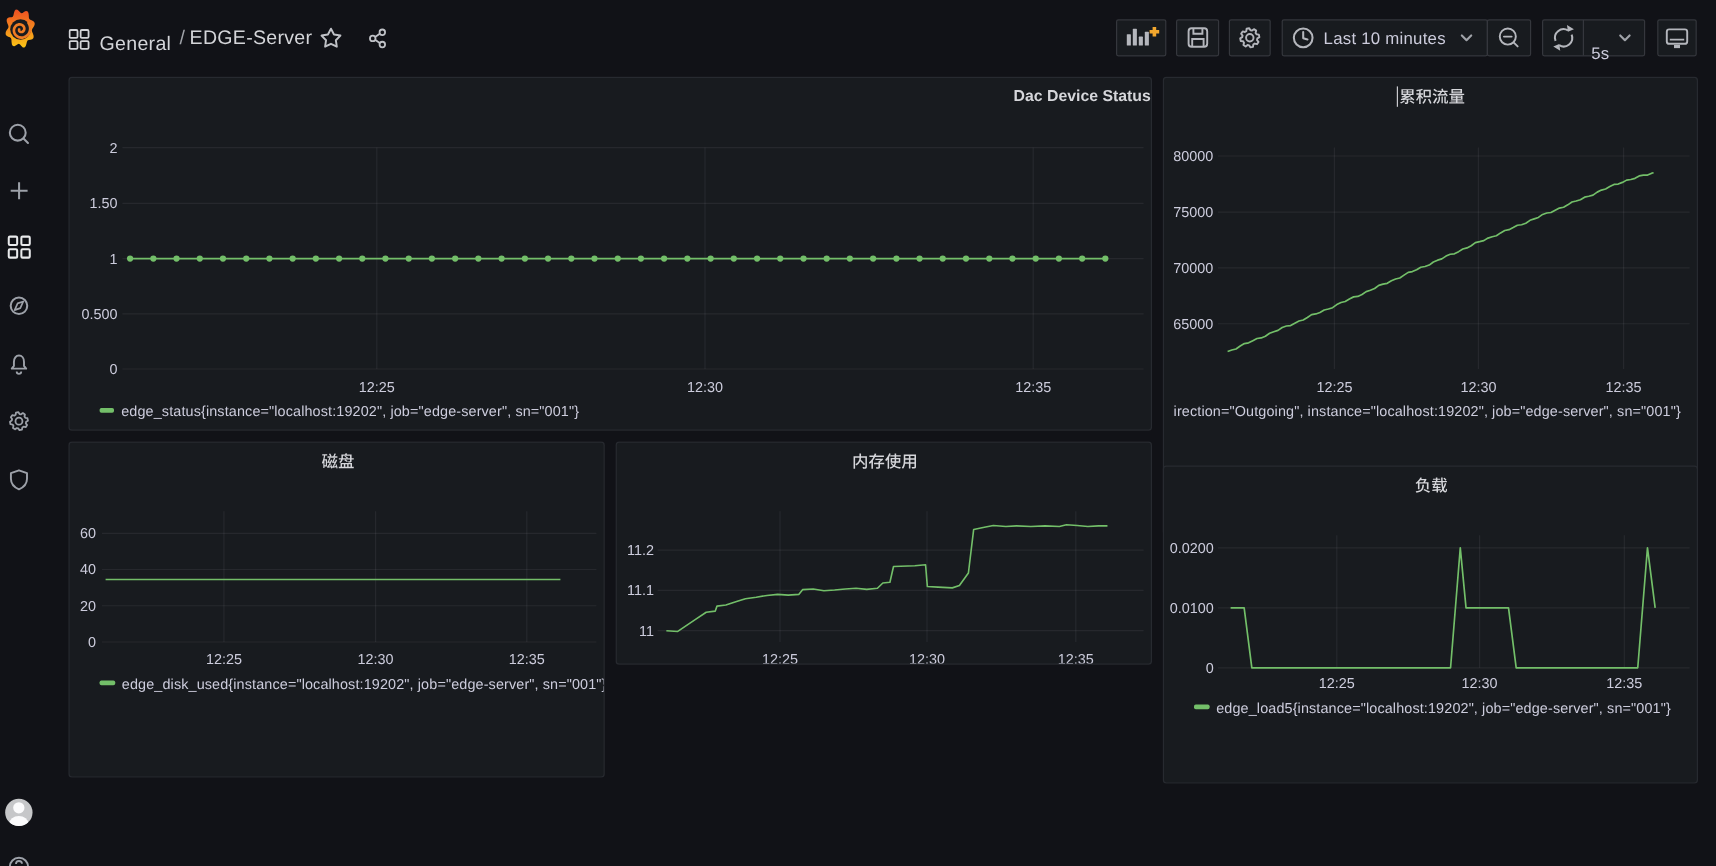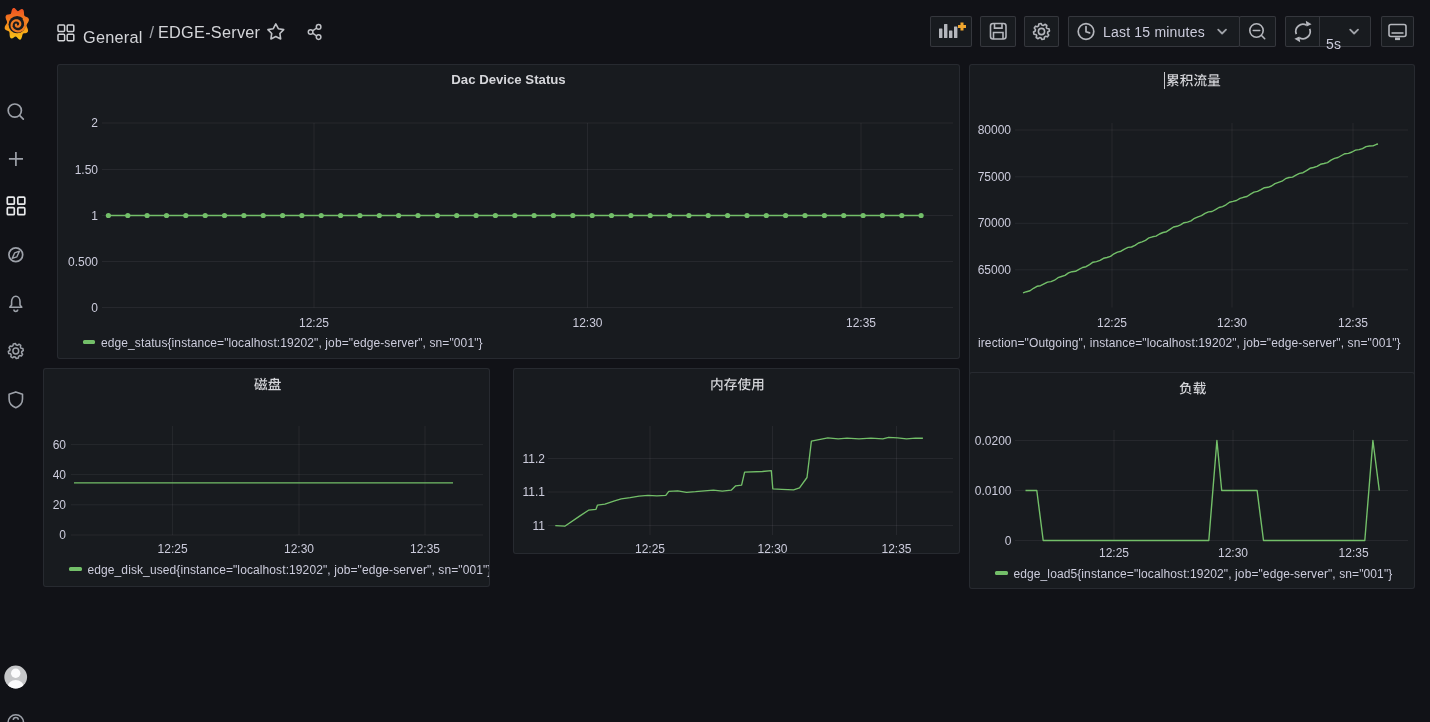--- a/index.html
+++ b/index.html
@@ -1,20 +1,20 @@
 <!DOCTYPE html>
 <html><head><meta charset="utf-8"><style>
 
 *{margin:0;padding:0;box-sizing:border-box}
 html,body{width:1430px;height:722px;overflow:hidden;background:#111217;font-family:"Liberation Sans",sans-serif}
 .abs{position:absolute}
 .panel{position:absolute;background:#181b1f;border:1px solid rgba(204,204,220,0.09);border-radius:3px;overflow:hidden}
 .chart{position:absolute;left:0;top:0}
 .tick{font-size:12px;fill:#ccccdc}
-.pt{position:absolute;top:7px;left:0;width:100%;text-align:center;font-size:13.2px;font-weight:700;color:#d5d6da}
+.pt{position:absolute;top:7px;left:0;width:100%;text-align:right;font-size:13.2px;font-weight:700;color:#d5d6da}
 .ct{position:absolute}
 .lg{position:absolute;font-size:12px;color:#ccccdc;letter-spacing:0.1px;white-space:nowrap}
 .lg4{letter-spacing:0.22px}
 .lg i{display:inline-block;width:12.5px;height:4.5px;border-radius:1.5px;background:#73bf69;margin-right:6px;vertical-align:2.5px}
 .tbtn{position:absolute;top:16px;height:31px;background:#181b1f;border:1px solid rgba(204,204,220,0.16);border-radius:2px}
 .tbtxt{position:absolute;font-size:14px;color:#ccccdc;letter-spacing:0.2px}
 .bc{position:absolute;font-size:16.3px;color:#d4d5d9;letter-spacing:0.25px}
 
 </style></head><body>
 <svg class="abs" style="left:0;top:0" width="40" height="722" viewBox="0 0 40 722">
@@ -100,21 +100,21 @@
     <circle cx="331.5" cy="18.5" r="6.7" fill="none" stroke="#b4b6bc" stroke-width="1.6"></circle>
     <path d="M328.3 18.5 h6.4 M336.3 23.3 l3.4 3.4" stroke="#b4b6bc" stroke-width="1.6" fill="none" stroke-linecap="round"></path>
     <path d="M371.3 22.1 a7.2 7.2 0 0 1 10.4 -8.8 M384.7 16.9 a7.2 7.2 0 0 1 -10.4 8.8" fill="none" stroke="#b4b6bc" stroke-width="1.7"></path>
     <path d="M380.8 8.8 l0.8 5.6 5.0 -2.1 Z M375.2 30.2 l-0.8 -5.6 -5.0 2.1 Z" fill="#b4b6bc"></path>
     <path d="M425.2 17.6 l3.9 3.9 l3.9 -3.9" fill="none" stroke="#9fa2a8" stroke-width="1.8" stroke-linecap="round" stroke-linejoin="round"></path>
     <rect x="464" y="12.5" width="17" height="12" rx="2" fill="none" stroke="#b4b6bc" stroke-width="1.6"></rect>
     <path d="M466.5 21 h12" stroke="#b4b6bc" stroke-width="1.6"></path>
     <rect x="470" y="25.5" width="5" height="2.6" fill="#b4b6bc"></rect>
   </svg>
 <div class="abs" style="left:1319px;top:17px;width:1px;height:29px;background:rgba(204,204,220,0.16)"></div>
-<div class="tbtxt" style="left:1103px;top:24px">Last 15 minutes</div>
+<div class="tbtxt" style="left:1103px;top:24px">Last 10 minutes</div>
 <div class="tbtxt" style="left:1326px;top:36px">5s</div>
 <div class="panel" style="left:57px;top:64px;width:903px;height:295px">
     <svg class="chart" width="903" height="295" viewBox="0 0 903 295">
       <line x1="44" y1="58" x2="895" y2="58" stroke="rgba(204,204,220,0.08)"></line>
       <line x1="44" y1="104.5" x2="895" y2="104.5" stroke="rgba(204,204,220,0.08)"></line>
       <line x1="44" y1="150.5" x2="895" y2="150.5" stroke="rgba(204,204,220,0.08)"></line>
       <line x1="44" y1="196.5" x2="895" y2="196.5" stroke="rgba(204,204,220,0.08)"></line>
       <line x1="44" y1="242.5" x2="895" y2="242.5" stroke="rgba(204,204,220,0.08)"></line>
       <line x1="256" y1="58" x2="256" y2="242.5" stroke="rgba(204,204,220,0.08)"></line>
       <line x1="529.5" y1="58" x2="529.5" y2="242.5" stroke="rgba(204,204,220,0.08)"></line>
@@ -194,21 +194,21 @@
       <path d="M53.0,227.9 L56.5,226.7 L60.0,225.8 L63.5,223.3 L67.0,221.3 L70.5,220.7 L74.0,218.9 L77.5,217.1 L81.0,216.6 L84.5,215.2 L88.0,212.7 L91.5,211.5 L95.0,210.3 L98.5,207.9 L102.0,206.7 L105.5,206.3 L109.0,204.3 L112.5,202.5 L116.0,201.7 L119.5,199.6 L123.0,197.2 L126.5,196.6 L130.0,195.4 L133.5,193.3 L137.0,192.5 L140.5,191.4 L144.0,188.8 L147.5,187.1 L151.0,186.2 L154.5,184.1 L158.0,182.4 L161.5,182.0 L165.0,180.4 L168.5,178.0 L172.0,176.9 L175.5,175.4 L179.0,172.8 L182.5,171.8 L186.0,171.1 L189.5,169.0 L193.0,167.5 L196.5,166.7 L200.0,164.3 L203.5,162.0 L207.0,161.3 L210.5,159.8 L214.0,157.7 L217.5,157.1 L221.0,155.9 L224.5,153.3 L228.0,151.8 L231.5,150.7 L235.0,148.4 L238.5,146.9 L242.0,146.5 L245.5,144.7 L249.0,142.5 L252.5,141.6 L256.0,139.8 L259.5,137.2 L263.0,136.4 L266.5,135.5 L270.0,133.4 L273.5,132.3 L277.0,131.5 L280.5,129.1 L284.0,127.1 L287.5,126.4 L291.0,124.6 L294.5,122.7 L298.0,122.3 L301.5,121.0 L305.0,118.6 L308.5,117.4 L312.0,116.2 L315.5,113.7 L319.0,112.5 L322.5,112.1 L326.0,110.2 L329.5,108.4 L333.0,107.7 L336.5,105.7 L340.0,103.3 L343.5,102.5 L347.0,101.4 L350.5,99.3 L354.0,98.5 L357.5,97.6 L361.0,95.1 L364.5,93.4 L368.0,92.5 L371.5,90.5 L375.0,88.7 L378.5,88.4 L382.0,87.0 L385.5,85.1 L389.0,84.6 L392.5,83.6 L396.0,81.6 L399.5,81.0 L403.0,80.9 L406.5,79.3 L408.0,79.0" fill="none" stroke="#73bf69" stroke-width="1.4" stroke-linejoin="round"></path>
     </svg>
     <svg class="ct" style="left:195.6px;top:6.6px" width="55" height="18" viewBox="0 0 55 18">
       <path transform="translate(0.0,13.4) scale(0.01370,-0.01370)" d="M618 76C701 35 806 -28 858 -70L931 -15C875 28 767 88 687 125ZM269 125C212 78 121 29 40 -3C61 -17 96 -48 113 -66C190 -28 288 33 354 89ZM224 601H451V531H224ZM543 601H779V531H543ZM224 738H451V670H224ZM543 738H779V670H543ZM169 289C188 297 217 302 382 313C315 282 258 260 229 250C171 230 131 217 95 214C104 191 116 150 119 133C150 144 191 148 454 160V14C454 3 450 0 437 0C422 -1 374 -1 327 0C341 -23 355 -59 360 -85C427 -85 474 -84 508 -71C543 -57 552 -35 552 11V165L798 177C818 155 835 135 848 117L919 171C878 224 797 301 725 352L657 306C680 288 705 268 728 246L370 232C488 277 607 332 724 400L654 456C618 433 579 411 540 390L337 379C380 402 424 429 466 458H873V812H135V458H330C281 426 234 401 214 393C186 380 164 372 144 369C152 347 165 306 169 289Z" fill="#d5d6da"></path>
       <path transform="translate(13.7,13.4) scale(0.01370,-0.01370)" d="M751 200C802 112 856 -4 876 -77L966 -40C944 33 887 146 834 231ZM549 228C522 129 473 33 409 -28C433 -41 472 -68 489 -83C553 -14 611 94 643 207ZM572 686H826V409H572ZM482 777V318H921V777ZM393 837C305 802 159 772 32 755C42 733 54 701 58 681C108 686 161 694 214 703V559H42V471H199C158 364 91 243 27 175C43 150 66 111 76 84C125 143 174 232 214 325V-85H305V356C340 305 381 242 399 208L454 287C433 314 337 421 305 452V471H454V559H305V721C356 732 405 745 446 760Z" fill="#d5d6da"></path>
       <path transform="translate(27.4,13.4) scale(0.01370,-0.01370)" d="M572 359V-41H655V359ZM398 359V261C398 172 385 64 265 -18C287 -32 318 -61 332 -80C467 16 483 149 483 258V359ZM745 359V51C745 -13 751 -31 767 -46C782 -61 806 -67 827 -67C839 -67 864 -67 878 -67C895 -67 917 -63 929 -55C944 -46 953 -33 959 -13C964 6 968 58 969 103C948 110 920 124 904 138C903 92 902 55 901 39C898 24 896 16 892 13C888 10 881 9 874 9C867 9 857 9 851 9C845 9 840 10 837 13C833 17 833 27 833 45V359ZM80 764C141 730 217 677 254 640L310 715C272 753 194 801 133 832ZM36 488C101 459 181 412 220 377L273 456C232 490 150 533 86 558ZM58 -8 138 -72C198 23 265 144 318 249L248 312C190 197 111 68 58 -8ZM555 824C569 792 584 752 595 718H321V633H506C467 583 420 526 403 509C383 491 351 484 331 480C338 459 350 413 354 391C387 404 436 407 833 435C852 409 867 385 878 366L955 415C919 474 843 565 782 630L711 588C732 564 754 537 776 510L504 494C538 536 578 587 613 633H946V718H693C682 756 661 806 642 845Z" fill="#d5d6da"></path>
       <path transform="translate(41.1,13.4) scale(0.01370,-0.01370)" d="M266 666H728V619H266ZM266 761H728V715H266ZM175 813V568H823V813ZM49 530V461H953V530ZM246 270H453V223H246ZM545 270H757V223H545ZM246 368H453V321H246ZM545 368H757V321H545ZM46 11V-60H957V11H545V60H871V123H545V169H851V422H157V169H453V123H132V60H453V11Z" fill="#d5d6da"></path>
     </svg>
     <div class="lg" style="left:8px;top:270.5px">irection="Outgoing", instance="localhost:19202", job="edge-server", sn="001"}</div>
   </div>
-<div class="panel" style="left:43px;top:368px;width:447px;height:219px">
+<div class="panel" style="left:57px;top:368px;width:447px;height:280px">
     <svg class="chart" width="447" height="219" viewBox="0 0 447 219">
       <line x1="27" y1="75.4" x2="439" y2="75.4" stroke="rgba(204,204,220,0.08)"></line>
       <line x1="27" y1="105.6" x2="439" y2="105.6" stroke="rgba(204,204,220,0.08)"></line>
       <line x1="27" y1="135.8" x2="439" y2="135.8" stroke="rgba(204,204,220,0.08)"></line>
       <line x1="27" y1="166" x2="439" y2="166" stroke="rgba(204,204,220,0.08)"></line>
       <line x1="128.6" y1="57" x2="128.6" y2="166" stroke="rgba(204,204,220,0.08)"></line>
       <line x1="255" y1="57" x2="255" y2="166" stroke="rgba(204,204,220,0.08)"></line>
       <line x1="381" y1="57" x2="381" y2="166" stroke="rgba(204,204,220,0.08)"></line>
       <text x="22" y="79.5" text-anchor="end" class="tick">60</text>
       <text x="22" y="109.7" text-anchor="end" class="tick">40</text>
@@ -242,21 +242,21 @@
       <path d="M41.3,156.6 L50.8,157.2 L65.6,147.1 L74.5,141.2 L82.0,140.3 L83.5,136.1 L90.9,135.2 L99.8,132.2 L107.2,129.9 L116.2,128.7 L125.1,127.2 L134.0,126.3 L142.9,126.9 L151.8,126.3 L154.8,122.4 L163.7,121.8 L172.6,123.3 L181.5,122.7 L190.5,121.8 L199.4,121.2 L208.3,122.1 L217.2,121.2 L221.7,116.8 L227.6,116.2 L230.6,103.1 L248.4,102.5 L257.3,101.6 L258.8,119.8 L267.7,120.3 L279.6,120.9 L285.5,118.9 L293.0,108.5 L297.4,72.2 L306.3,70.4 L313.8,68.9 L324.2,69.8 L333.1,69.2 L345.0,69.8 L356.9,69.2 L368.8,69.8 L374.7,68.3 L383.6,68.9 L392.5,69.8 L401.4,69.2 L408.9,69.2" fill="none" stroke="#73bf69" stroke-width="1.35" stroke-linejoin="round"></path>
     </svg>
     <svg class="ct" style="left:196.1px;top:6.6px" width="55" height="18" viewBox="0 0 55 18">
       <path transform="translate(0.0,13.4) scale(0.01370,-0.01370)" d="M94 675V-86H189V582H451C446 454 410 296 202 185C225 169 257 134 270 114C394 187 464 275 503 367C587 286 676 193 722 130L800 192C742 264 626 375 533 459C542 501 547 542 549 582H815V33C815 15 809 10 790 9C770 8 702 8 636 11C650 -15 664 -58 668 -84C758 -84 820 -83 858 -68C896 -53 908 -24 908 31V675H550V844H452V675Z" fill="#d5d6da"></path>
       <path transform="translate(13.7,13.4) scale(0.01370,-0.01370)" d="M609 347V270H341V182H609V23C609 10 605 6 587 5C570 4 511 4 451 6C463 -20 475 -57 479 -84C563 -84 620 -84 657 -70C695 -56 704 -30 704 21V182H959V270H704V318C775 365 848 425 901 483L841 531L821 526H423V440H733C695 405 650 371 609 347ZM378 845C367 802 353 758 336 714H59V623H296C232 492 142 372 25 292C40 270 62 229 72 204C111 231 147 261 180 294V-83H275V405C325 472 367 546 402 623H942V714H440C453 749 465 785 476 821Z" fill="#d5d6da"></path>
       <path transform="translate(27.4,13.4) scale(0.01370,-0.01370)" d="M592 839V739H326V652H592V567H351V282H586C580 233 567 187 540 145C494 180 456 220 428 266L350 241C386 180 431 127 486 83C441 46 377 14 287 -7C306 -27 334 -65 345 -86C443 -57 513 -17 563 30C661 -28 782 -65 921 -85C933 -58 958 -20 977 0C837 15 716 47 619 97C655 153 672 216 680 282H935V567H686V652H965V739H686V839ZM438 488H592V391V361H438ZM686 488H844V361H686V391ZM268 847C211 698 116 553 17 460C34 437 60 386 68 364C101 397 134 436 166 479V-88H257V617C295 682 329 750 356 818Z" fill="#d5d6da"></path>
       <path transform="translate(41.1,13.4) scale(0.01370,-0.01370)" d="M148 775V415C148 274 138 95 28 -28C49 -40 88 -71 102 -90C176 -8 212 105 229 216H460V-74H555V216H799V36C799 17 792 11 773 11C755 10 687 9 623 13C636 -12 651 -54 654 -78C747 -79 807 -78 844 -63C880 -48 893 -20 893 35V775ZM242 685H460V543H242ZM799 685V543H555V685ZM242 455H460V306H238C241 344 242 380 242 414ZM799 455V306H555V455Z" fill="#d5d6da"></path>
     </svg>
     <div class="lg lg4" style="left:24px;top:193.5px"><i></i>edge_mem_used{instance="localhost:19202", job="edge-server", sn="001"}</div>
   </div>
-<div class="panel" style="left:969px;top:372px;width:446px;height:217px">
+<div class="panel" style="left:969px;top:388px;width:446px;height:265px">
     <svg class="chart" width="446" height="219" viewBox="0 0 446 219">
       <line x1="45" y1="67.5" x2="438" y2="67.5" stroke="rgba(204,204,220,0.08)"></line>
       <line x1="45" y1="117.5" x2="438" y2="117.5" stroke="rgba(204,204,220,0.08)"></line>
       <line x1="45" y1="167.5" x2="438" y2="167.5" stroke="rgba(204,204,220,0.08)"></line>
       <line x1="144" y1="57" x2="144" y2="167.5" stroke="rgba(204,204,220,0.08)"></line>
       <line x1="263" y1="57" x2="263" y2="167.5" stroke="rgba(204,204,220,0.08)"></line>
       <line x1="383.6" y1="57" x2="383.6" y2="167.5" stroke="rgba(204,204,220,0.08)"></line>
       <text x="41.5" y="71.6" text-anchor="end" class="tick">0.0200</text>
       <text x="41.5" y="121.6" text-anchor="end" class="tick">0.0100</text>
       <text x="41.5" y="171.6" text-anchor="end" class="tick">0</text>

